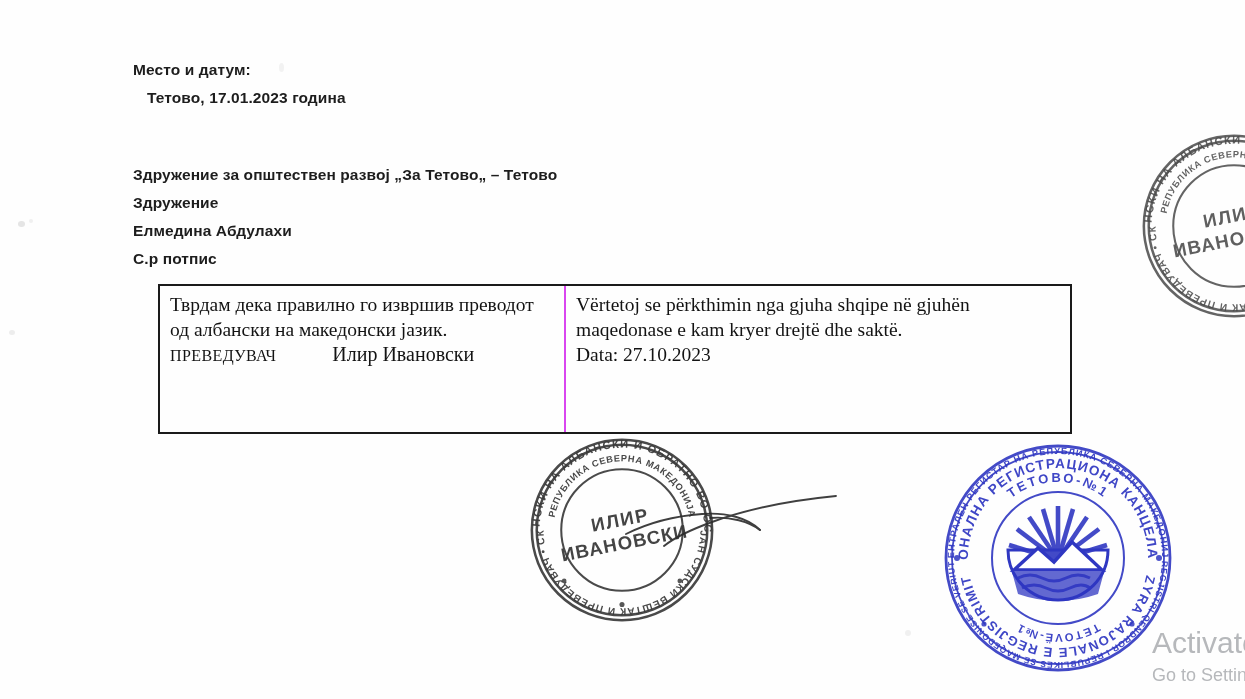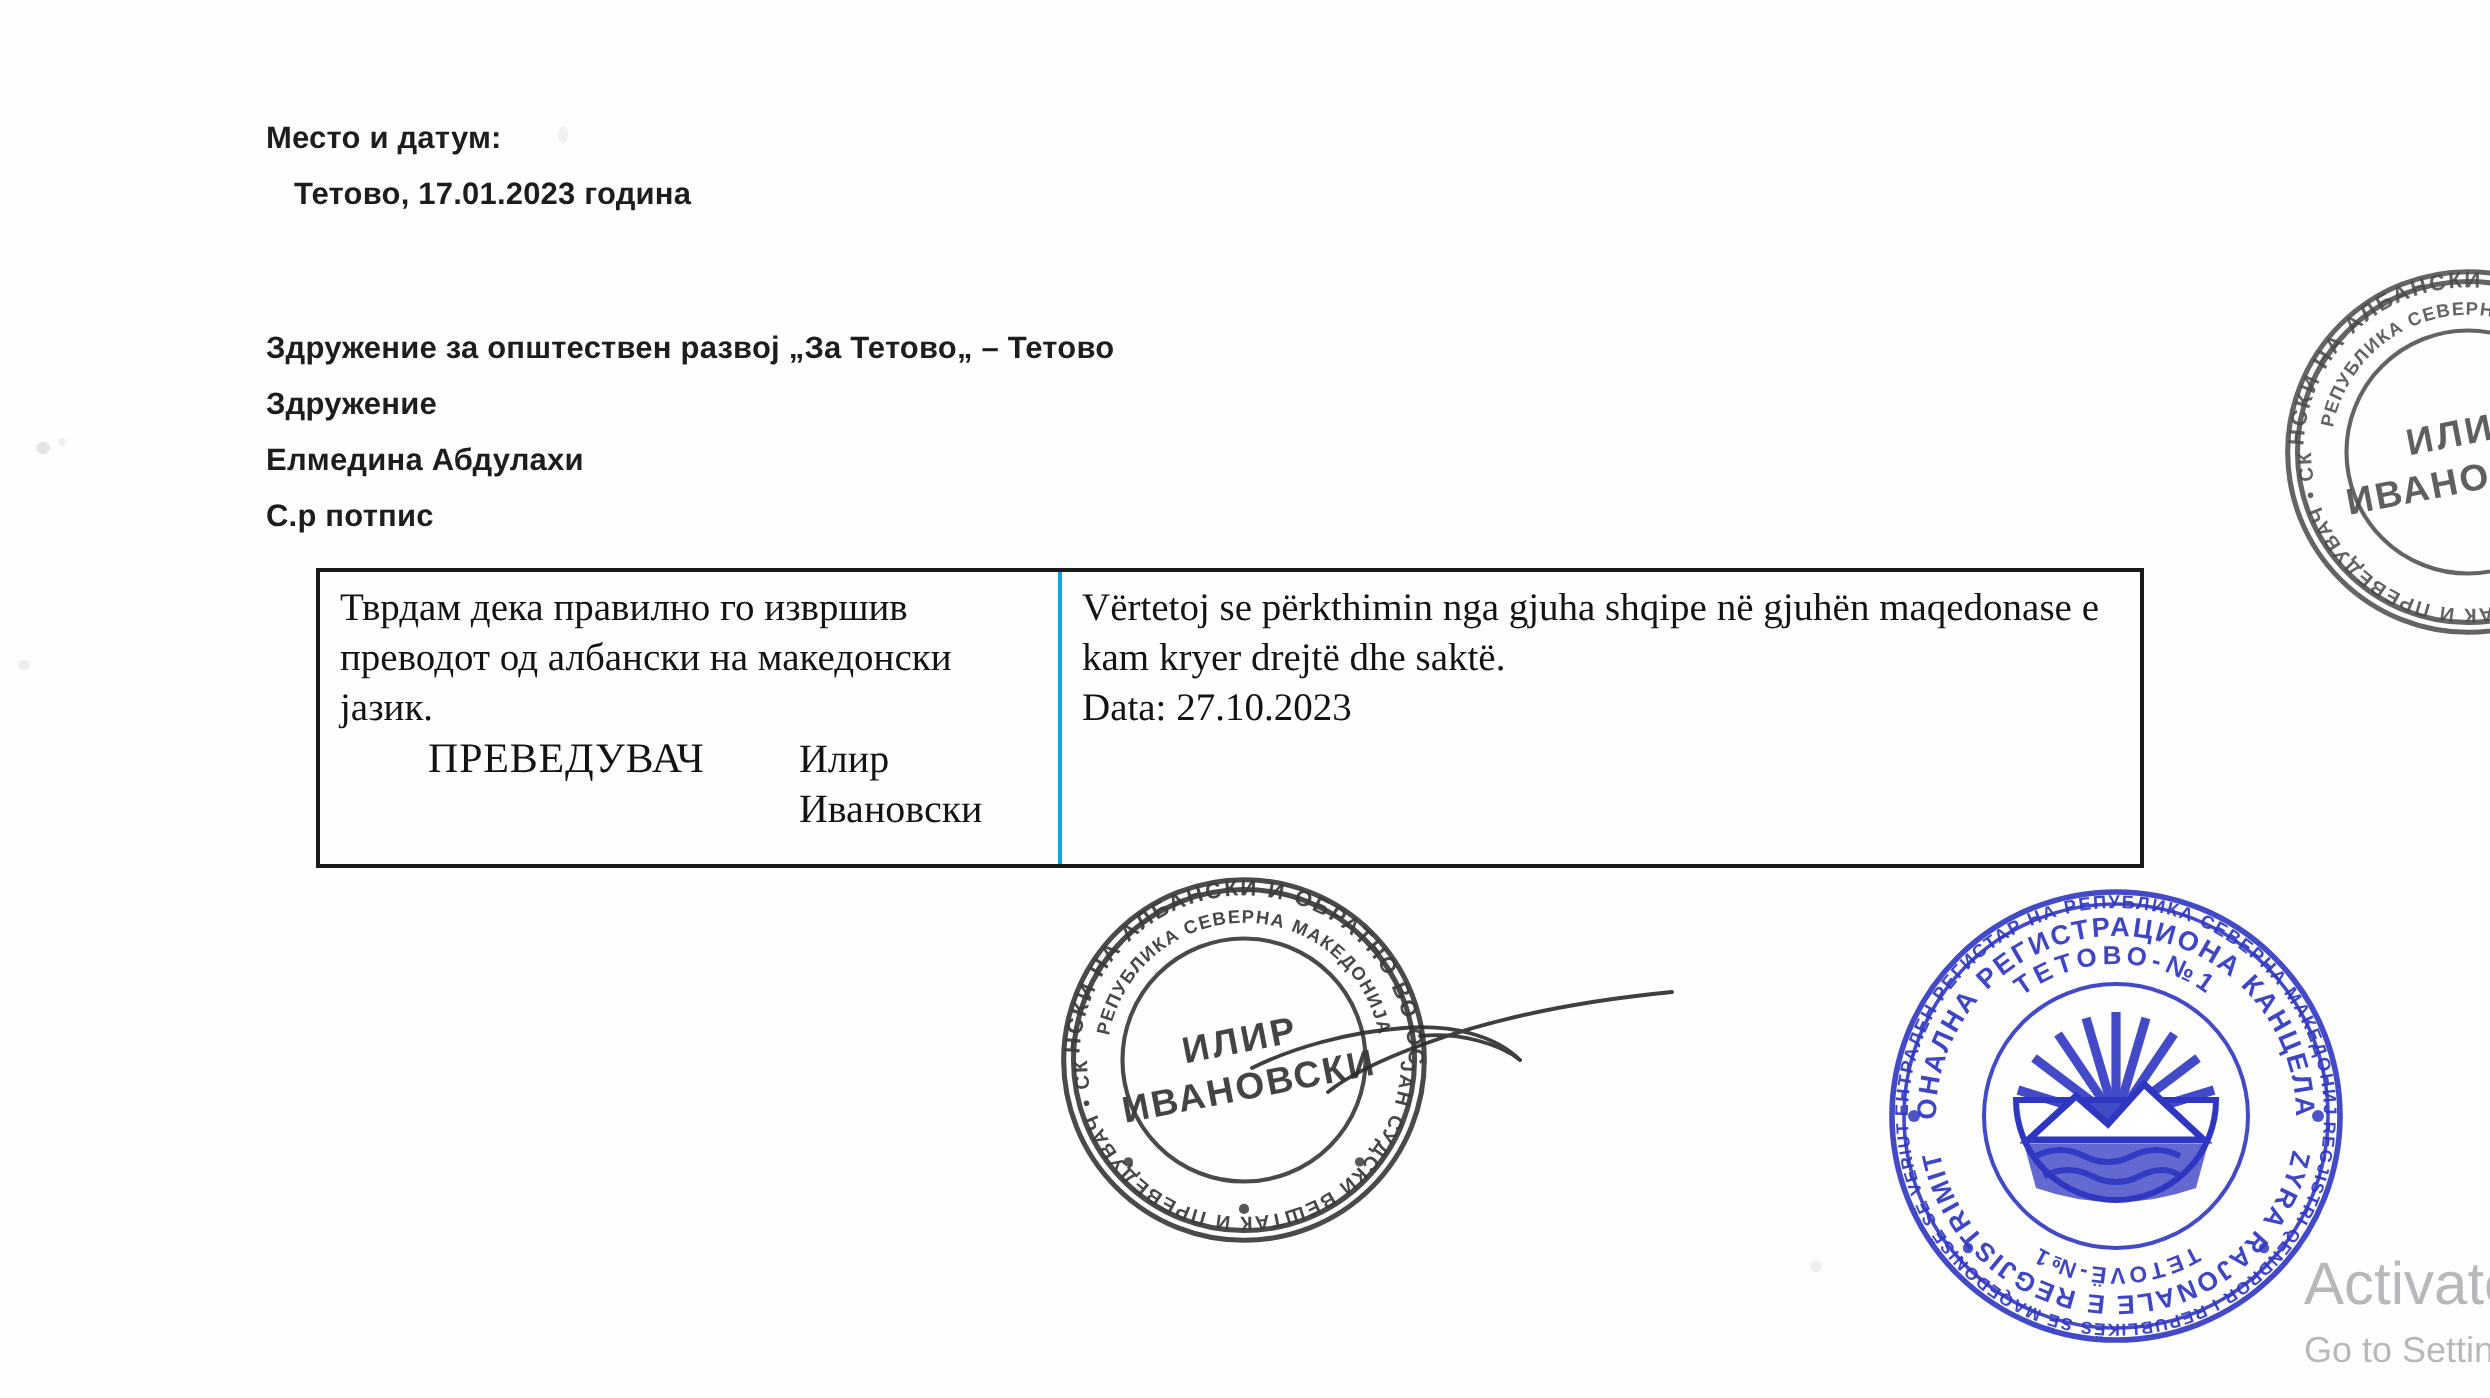--- a/index.html
+++ b/index.html
@@ -49,34 +49,33 @@
   .cert-cell {
     box-sizing: border-box;
     padding: 6px 10px 0 10px;
     font-family: "Liberation Serif", serif;
     font-size: 19.5px;
     line-height: 25px;
     color: #131313;
     position: relative;
   }
   #cert-cell-mk {
-    width: 371px;
-    border-right: 2px solid #0ea5e9;
+    width: 406px;
+    border-right: 2px solid #d946ef;
   }
   #cert-cell-sq {
     flex: 1;
   }
   .cert-sig-row {
     display: flex;
     align-items: baseline;
   }
   .cert-role {
-    font-size: 21px;
+    font-size: 16px;
     letter-spacing: .4px;
-    margin-left: 44px;
   }
   .cert-name {
     font-size: 20px;
   }
   #mk-sig-gap { width: 56px; }
   #sq-sig-gap { width: 64px; }
 
   
   .stamp {
     position: absolute;

